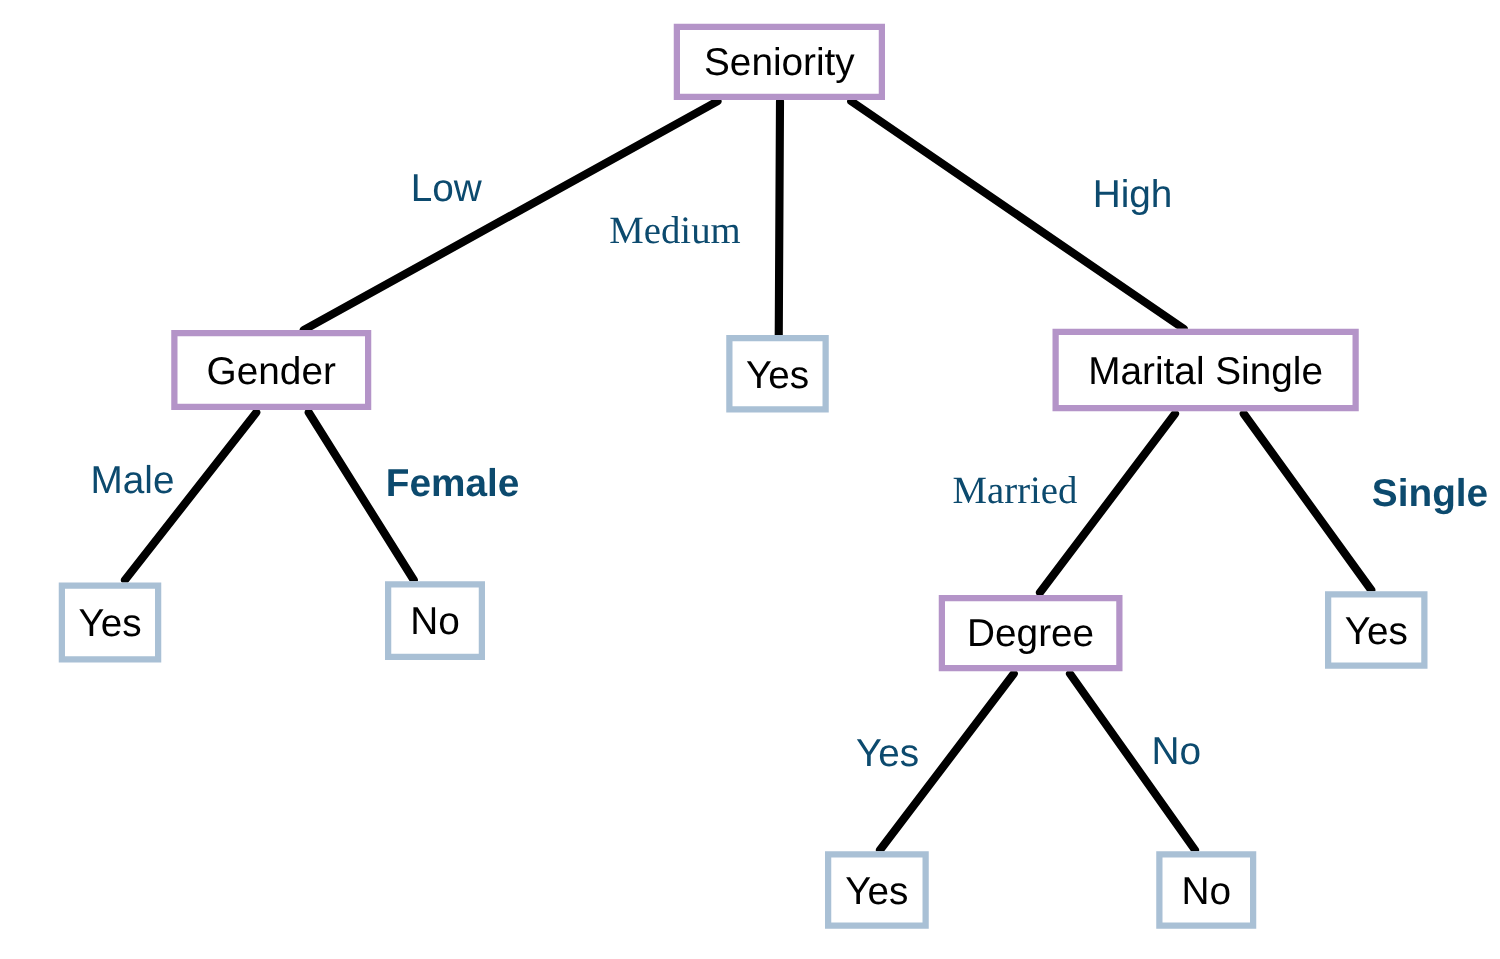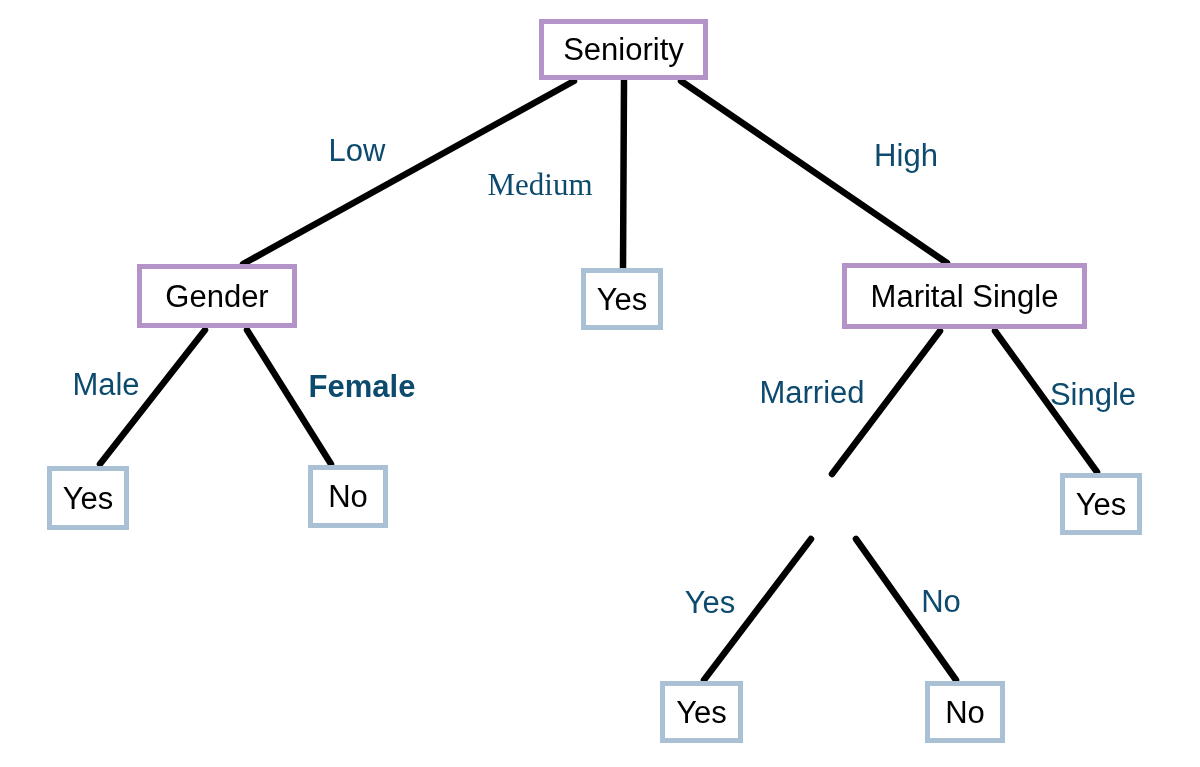--- a/index.html
+++ b/index.html
@@ -77,30 +77,31 @@
   <div class="node decision" style="left:137px; top:264px; width:160px; height:64px;">Gender</div>
 
   <div class="node leaf" style="left:581px; top:268px; width:82px; height:62px;">Yes</div>
 
   <div class="node decision" style="left:842px; top:263px; width:245px; height:66px;">Marital Single</div>
 
   <div class="node leaf" style="left:47px; top:466px; width:82px; height:64px;">Yes</div>
 
   <div class="node leaf" style="left:308px; top:465px; width:80px; height:63px;">No</div>
 
+  <div class="node decision" style="left:751px; top:476px; width:147px; height:61px;">Degree</div>
 
   <div class="node leaf" style="left:1060px; top:473px; width:82px; height:62px;">Yes</div>
 
   <div class="node leaf" style="left:660px; top:681px; width:83px; height:62px;">Yes</div>
 
   <div class="node leaf" style="left:925px; top:681px; width:80px; height:62px;">No</div>
 
   <div class="edge-label" style="left:357px;  top:150px;">Low</div>
   <div class="edge-label" style="left:540px;  top:184px;font-family:Liberation Serif, serif;">Medium</div>
   <div class="edge-label" style="left:906px;  top:155px;">High</div>
   <div class="edge-label" style="left:106px;  top:384px;">Male</div>
   <div class="edge-label" style="left:362px;  top:386px;font-weight:bold;">Female</div>
-  <div class="edge-label" style="left:812px;  top:392px;">Married</div>
-  <div class="edge-label" style="left:1093px; top:394px;">Single</div>
+  <div class="edge-label" style="left:812px;  top:392px;font-family:Liberation Serif, serif;">Married</div>
+  <div class="edge-label" style="left:1144px; top:394px;font-weight:bold;">Single</div>
   <div class="edge-label" style="left:710px;  top:602px;">Yes</div>
   <div class="edge-label" style="left:941px;  top:601px;">No</div>
 
 </div>
 
 </body></html>

